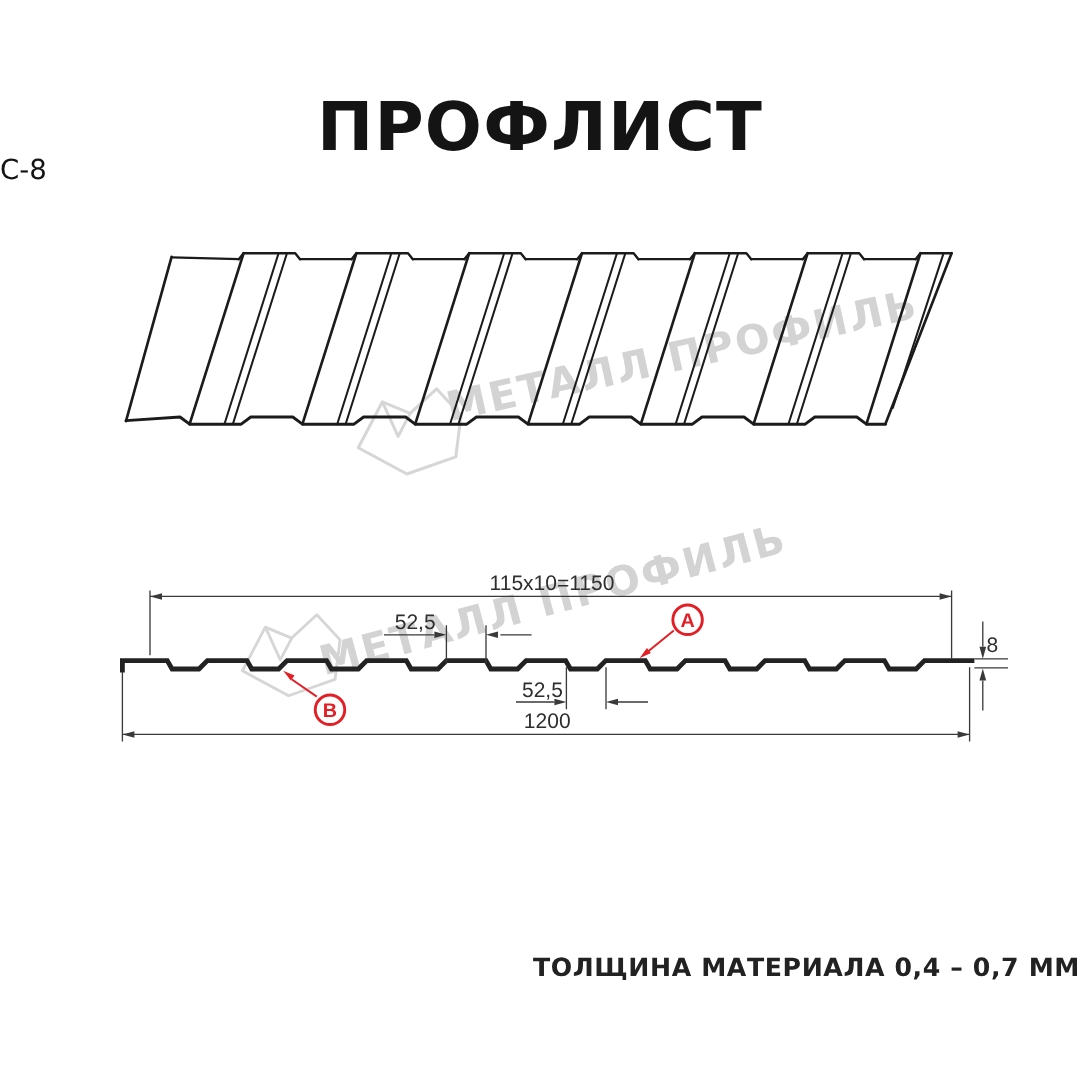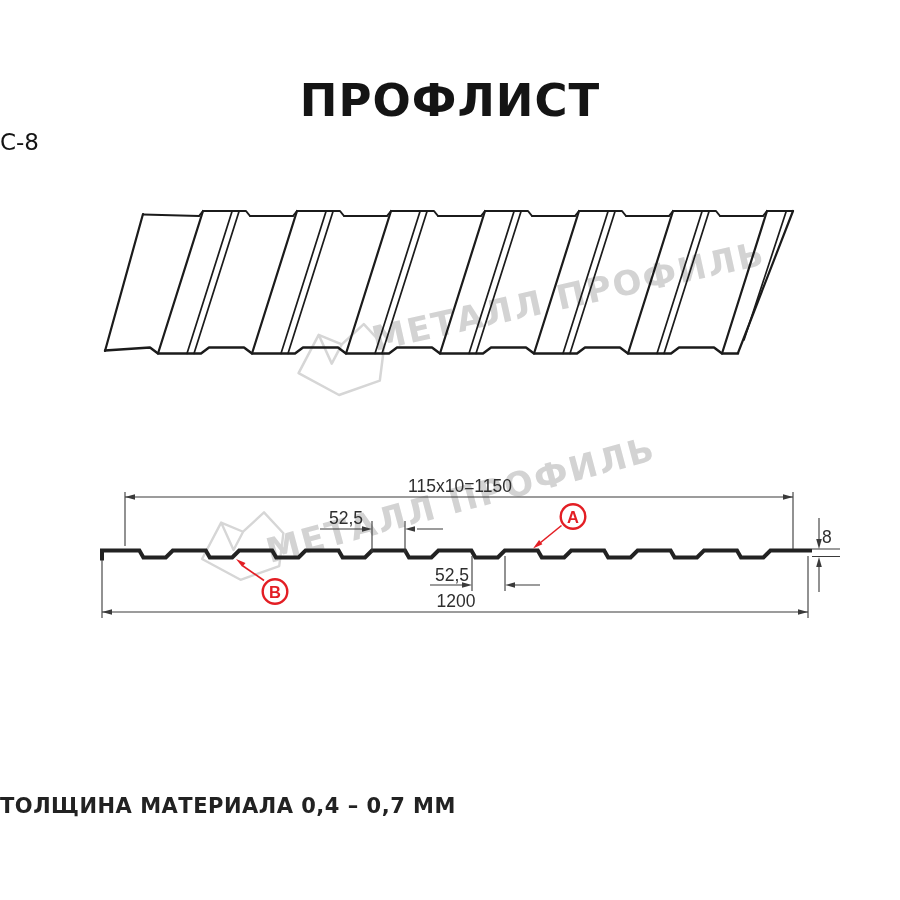--- a/index.html
+++ b/index.html
@@ -1,24 +1,24 @@
 <!DOCTYPE html>
 <html><head>
 <meta charset="utf-8">
 <style>
   html,body{margin:0;padding:0;background:#fff;}
   .canvas{position:relative;width:900px;height:900px;background:#ffffff;overflow:hidden;
           font-family:"Liberation Sans","DejaVu Sans",sans-serif;}
   .title{position:absolute;left:0;top:74px;width:900px;text-align:center;
          font-family:"DejaVu Sans","Liberation Sans",sans-serif;
-         font-size:45px;font-weight:800;letter-spacing:1px;color:#141414;}
+         font-size:56px;font-weight:800;letter-spacing:1px;color:#141414;}
   .subtitle{position:absolute;left:0;top:129px;width:900px;text-align:left;
          font-family:"DejaVu Sans","Liberation Sans",sans-serif;
          font-size:23px;font-weight:500;color:#141414;}
-  .footnote{position:absolute;left:0;top:794px;width:900px;text-align:left;
+  .footnote{position:absolute;left:0;top:794px;width:900px;text-align:right;
          font-family:"DejaVu Sans","Liberation Sans",sans-serif;
          font-size:21px;font-weight:600;letter-spacing:0.5px;color:#222222;}
   svg{position:absolute;left:0;top:0;}
   .wm{stroke:#d6d6d6;fill:none;stroke-width:2.5;stroke-linejoin:round;}
   .wm-text{fill:#d3d3d3;font-family:"DejaVu Sans","Liberation Sans",sans-serif;
            font-size:34px;font-weight:700;letter-spacing:2px;}
   .ink{stroke:#1b1b1b;fill:none;stroke-linejoin:round;stroke-linecap:round;}
   .profile{stroke:#222222;fill:none;stroke-width:4;stroke-linejoin:miter;}
   .dim{stroke:#3a3a3a;fill:none;stroke-width:1.1;}
   .dimhead{fill:#3a3a3a;stroke:none;}

